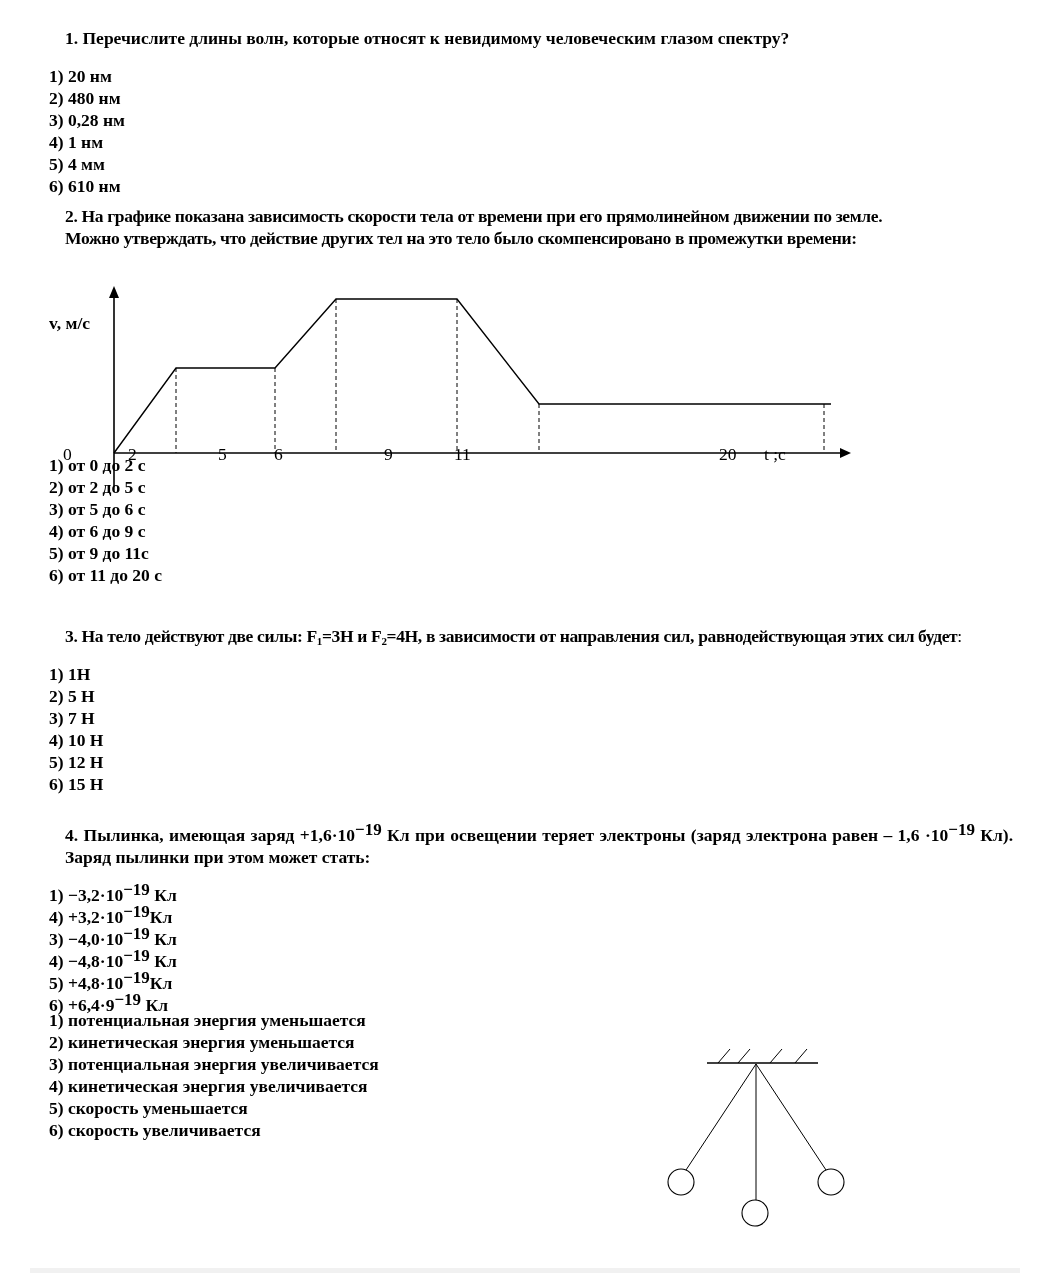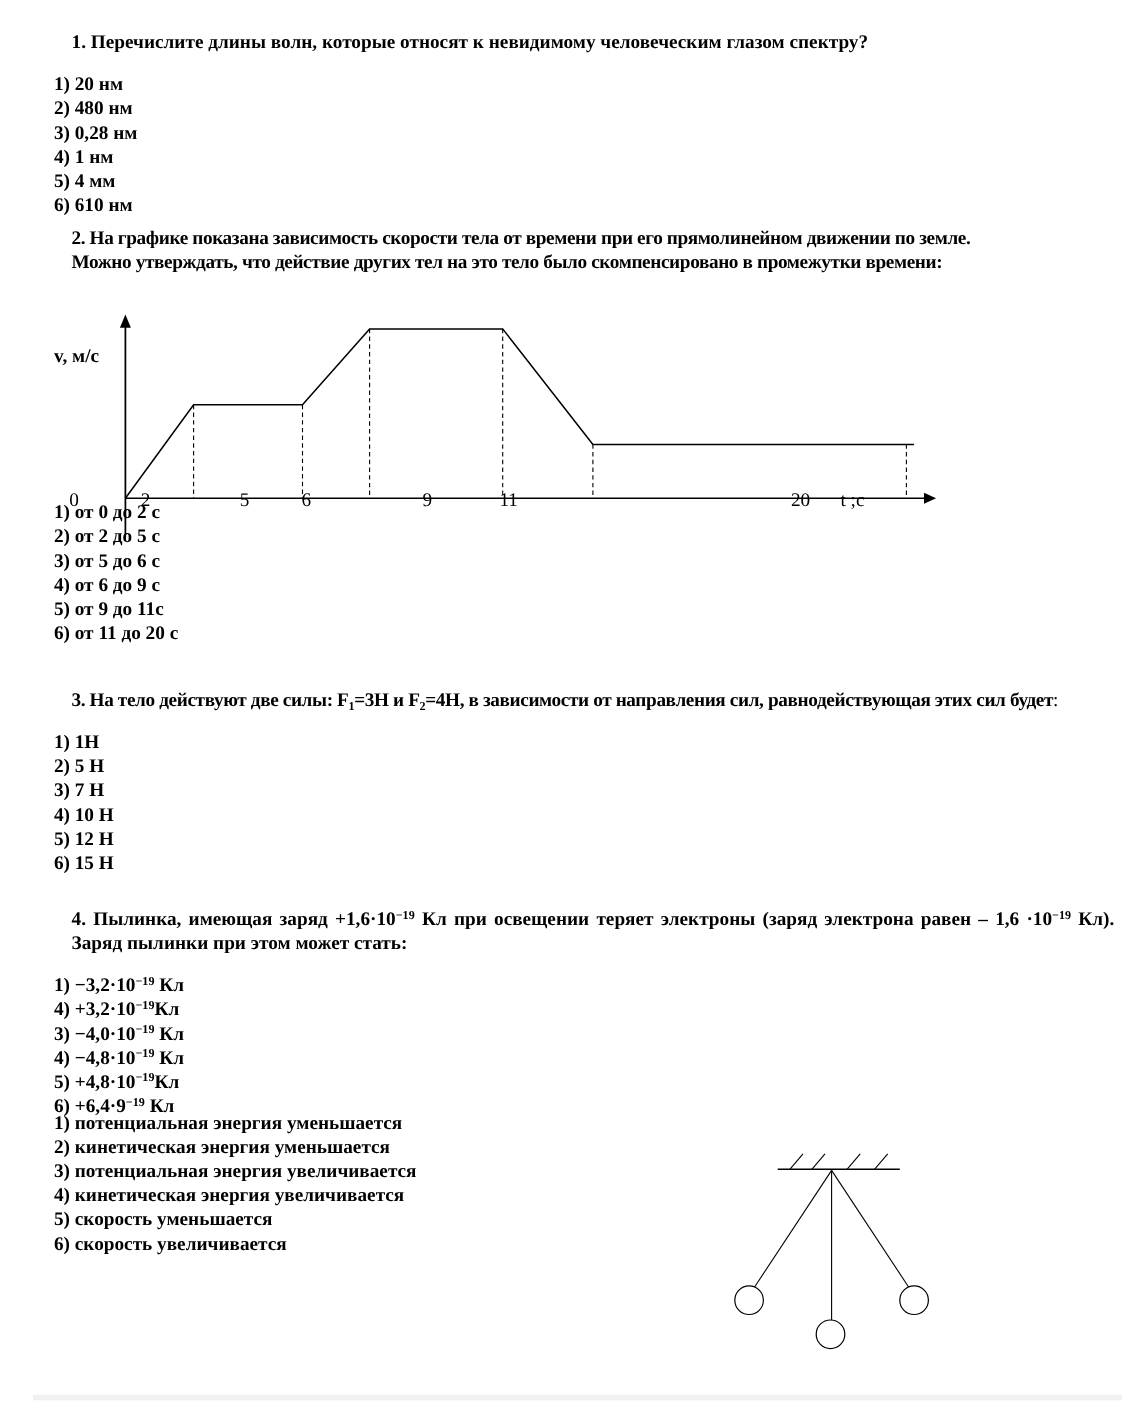--- a/index.html
+++ b/index.html
@@ -2,21 +2,21 @@
 <html><head>
   <meta charset="utf-8">
   <style>
     html, body { margin: 0; padding: 0; background: #ffffff; }
     body { width: 1037px; height: 1275px; position: relative; overflow: hidden; color: #000; }
     .doc { position: absolute; left: 49px; top: 0; width: 980px; font-family: "Liberation Serif", serif; font-size: 17.5px; }
     .q { position: absolute; left: 0; width: 980px; }
     .qtitle { font-weight: bold; line-height: 22px; text-align: justify; margin: 16px; }
     .qtitle.condensed { font-family: "Liberation Serif", serif; letter-spacing: -0.35px; }
     .opt { line-height: 22px; margin: 0; white-space: nowrap; font-weight: bold; }
-    sup { font-size: 11px; line-height: 0; vertical-align: 6px; }
+    sup { font-size: 17px; line-height: 0; vertical-align: 6px; }
     sub { font-size: 11px; line-height: 0; vertical-align: -3px; }
     .graph { position: absolute; left: 0; top: 12px; width: 870px; height: 470px; pointer-events: none; margin-top: 22px; }
     .graph svg { position: absolute; left: 0; top: 0; }
     .glabel { position: absolute; font-family: "Liberation Serif", serif; font-size: 17.5px; line-height: 20px; }
     .glabel.bold { font-weight: bold; }
     .pend { position: absolute; left: 0; top: 0; }
     .footer-strip { position: absolute; left: 30px; top: 1268px; width: 990px; height: 5px; background: #f1f1f1; }
   </style>
 </head>
 <body>

